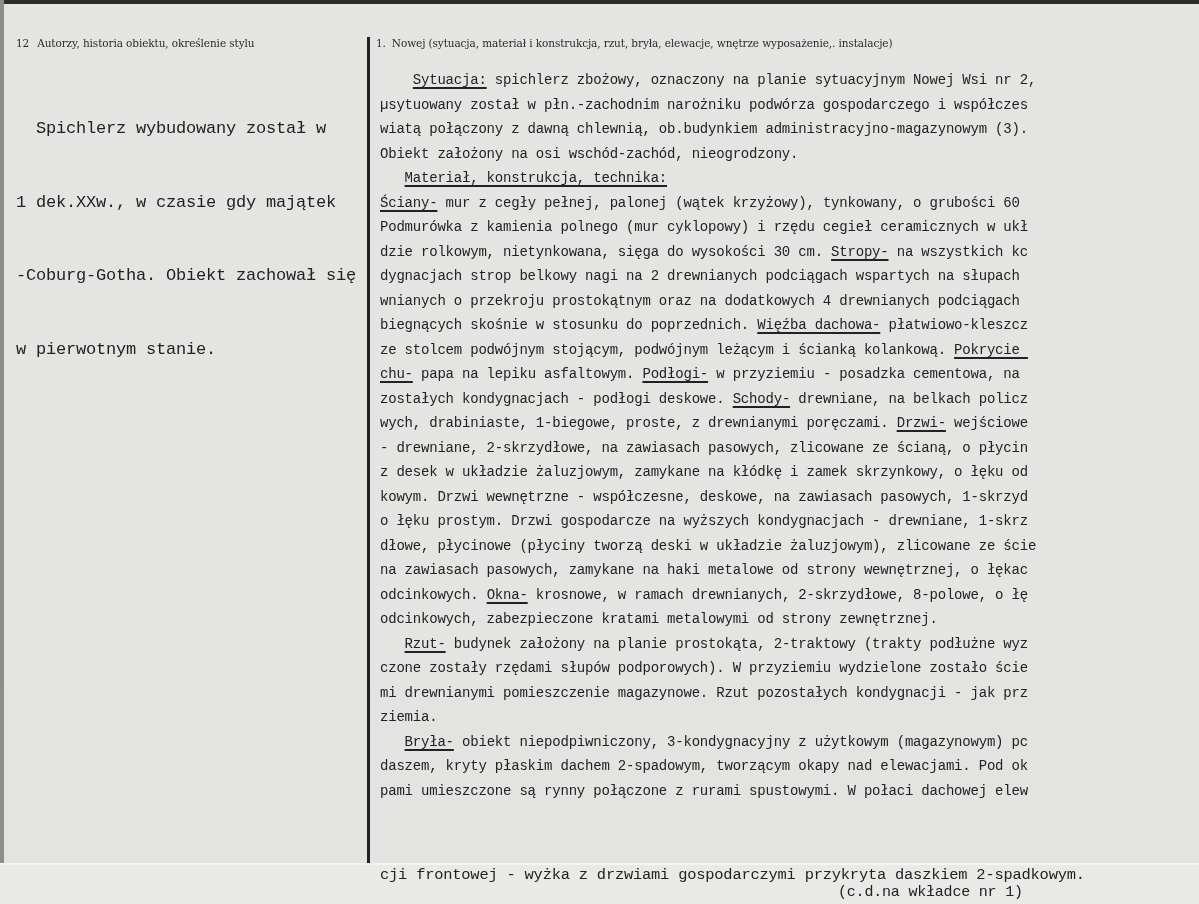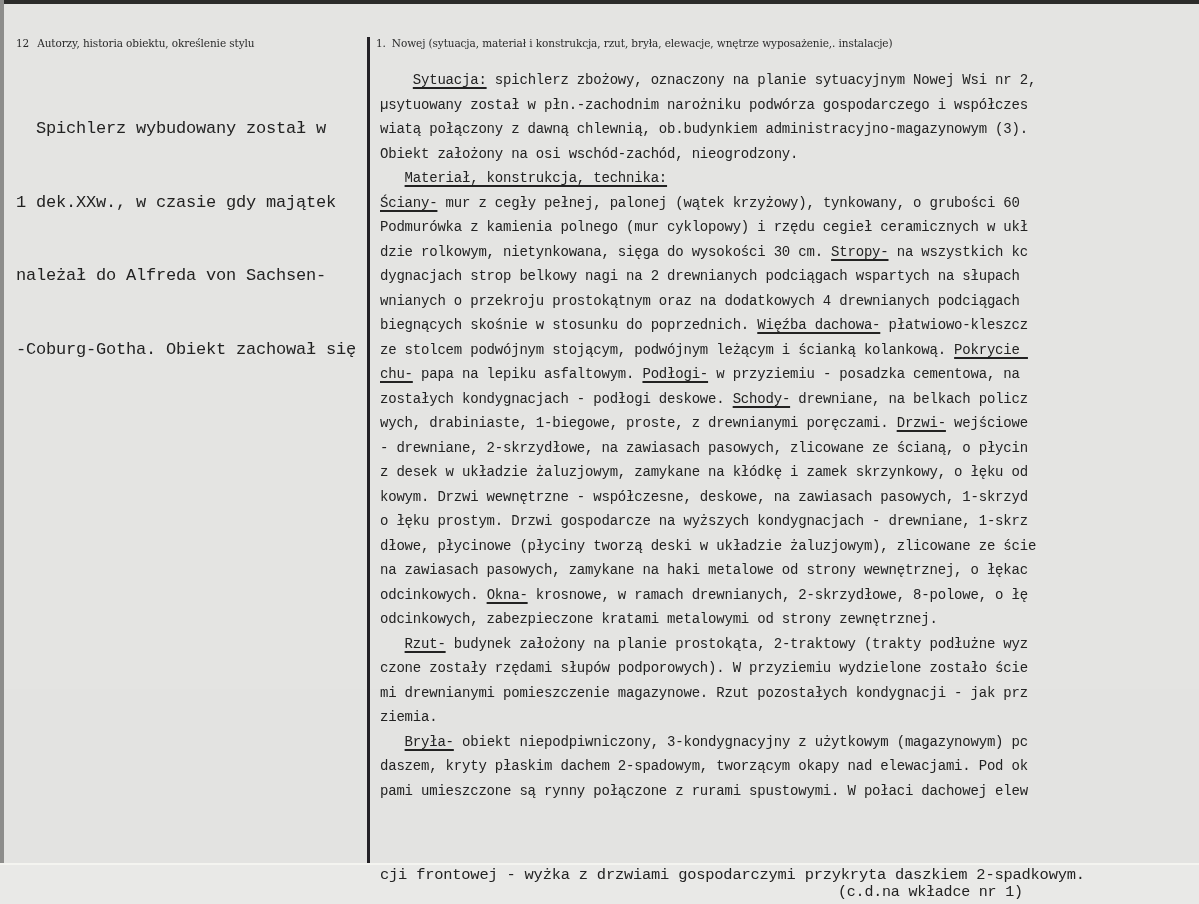--- a/index.html
+++ b/index.html
@@ -54,22 +54,22 @@
   <div class="hdr" style="left:16px;">
     <span class="num">12</span><span>Autorzy, historia obiektu, określenie stylu</span>
   </div>
   <div class="hdr" style="left:376px;">
     <span class="num" style="margin-right:6px;">1.</span><span>Nowej (sytuacja, materiał i konstrukcja, rzut, bryła, elewacje, wnętrze wyposażenie,. instalacje)</span>
   </div>
 
   <div class="col-left">
     <span class="line">  Spichlerz wybudowany został w</span>
     <span class="line">1 dek.XXw., w czasie gdy majątek</span>
-    <span class="line">należał do Alfreda von Sachsen-</span>
     <span class="line">-Coburg-Gotha. Obiekt zachował się</span>
+    <span class="line">w pierwotnym stanie.</span>
   </div>
 
   <div class="col-right" id="right-body"><span class="line"><span>    </span><span class="u">Sytuacja:</span><span> spichlerz zbożowy, oznaczony na planie sytuacyjnym Nowej Wsi nr 2,</span></span><span class="line"><span>µsytuowany został w płn.-zachodnim narożniku podwórza gospodarczego i współczes</span></span><span class="line"><span>wiatą połączony z dawną chlewnią, ob.budynkiem administracyjno-magazynowym (3).</span></span><span class="line"><span>Obiekt założony na osi wschód-zachód, nieogrodzony.</span></span><span class="line"><span>   </span><span class="u">Materiał, konstrukcja, technika:</span></span><span class="line"><span class="u">Ściany-</span><span> mur z cegły pełnej, palonej (wątek krzyżowy), tynkowany, o grubości 60</span></span><span class="line"><span>Podmurówka z kamienia polnego (mur cyklopowy) i rzędu cegieł ceramicznych w ukł</span></span><span class="line"><span>dzie rolkowym, nietynkowana, sięga do wysokości 30 cm. </span><span class="u">Stropy-</span><span> na wszystkich kc</span></span><span class="line"><span>dygnacjach strop belkowy nagi na 2 drewnianych podciągach wspartych na słupach</span></span><span class="line"><span>wnianych o przekroju prostokątnym oraz na dodatkowych 4 drewnianych podciągach</span></span><span class="line"><span>biegnących skośnie w stosunku do poprzednich. </span><span class="u">Więźba dachowa-</span><span> płatwiowo-kleszcz</span></span><span class="line"><span>ze stolcem podwójnym stojącym, podwójnym leżącym i ścianką kolankową. </span><span class="u">Pokrycie </span></span><span class="line"><span class="u">chu-</span><span> papa na lepiku asfaltowym. </span><span class="u">Podłogi-</span><span> w przyziemiu - posadzka cementowa, na</span></span><span class="line"><span>zostałych kondygnacjach - podłogi deskowe. </span><span class="u">Schody-</span><span> drewniane, na belkach policz</span></span><span class="line"><span>wych, drabiniaste, 1-biegowe, proste, z drewnianymi poręczami. </span><span class="u">Drzwi-</span><span> wejściowe</span></span><span class="line"><span>- drewniane, 2-skrzydłowe, na zawiasach pasowych, zlicowane ze ścianą, o płycin</span></span><span class="line"><span>z desek w układzie żaluzjowym, zamykane na kłódkę i zamek skrzynkowy, o łęku od</span></span><span class="line"><span>kowym. Drzwi wewnętrzne - współczesne, deskowe, na zawiasach pasowych, 1-skrzyd</span></span><span class="line"><span>o łęku prostym. Drzwi gospodarcze na wyższych kondygnacjach - drewniane, 1-skrz</span></span><span class="line"><span>dłowe, płycinowe (płyciny tworzą deski w układzie żaluzjowym), zlicowane ze ście</span></span><span class="line"><span>na zawiasach pasowych, zamykane na haki metalowe od strony wewnętrznej, o łękac</span></span><span class="line"><span>odcinkowych. </span><span class="u">Okna-</span><span> krosnowe, w ramach drewnianych, 2-skrzydłowe, 8-polowe, o łę</span></span><span class="line"><span>odcinkowych, zabezpieczone kratami metalowymi od strony zewnętrznej.</span></span><span class="line"><span>   </span><span class="u">Rzut-</span><span> budynek założony na planie prostokąta, 2-traktowy (trakty podłużne wyz</span></span><span class="line"><span>czone zostały rzędami słupów podporowych). W przyziemiu wydzielone zostało ście</span></span><span class="line"><span>mi drewnianymi pomieszczenie magazynowe. Rzut pozostałych kondygnacji - jak prz</span></span><span class="line"><span>ziemia.</span></span><span class="line"><span>   </span><span class="u">Bryła-</span><span> obiekt niepodpiwniczony, 3-kondygnacyjny z użytkowym (magazynowym) pc</span></span><span class="line"><span>daszem, kryty płaskim dachem 2-spadowym, tworzącym okapy nad elewacjami. Pod ok</span></span><span class="line"><span>pami umieszczone są rynny połączone z rurami spustowymi. W połaci dachowej elew</span></span></div>
 
   <div class="seam"></div>
   <div class="lower-strip"></div>
   <div class="strip-text">cji frontowej - wyżka z drzwiami gospodarczymi przykryta daszkiem 2-spadkowym.</div>
   <div class="cd">(c.d.na wkładce nr 1)</div>
 </div>
 

